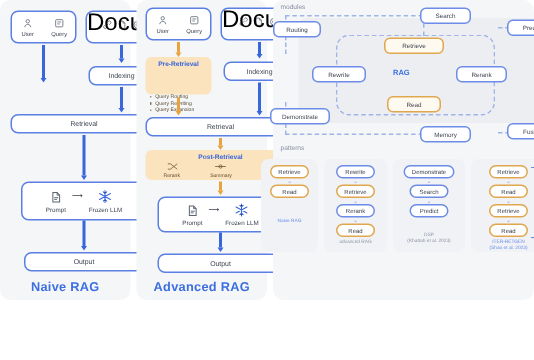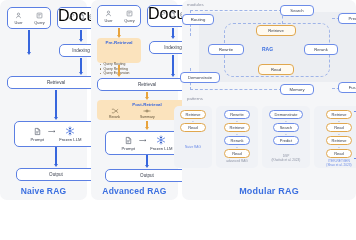--- a/index.html
+++ b/index.html
@@ -395,16 +395,15 @@
         <div class="pnode amber">Read</div>
         <div class="pconn">⌄</div>
         <div class="pnode amber">Retrieve</div>
         <div class="pconn">⌄</div>
         <div class="pnode amber">Read</div>
         <div class="pcap blue" style="white-space:pre-line;">ITER-RETGEN
 (Shao et al. 2023)</div>
       </div>
       <div class="ploop" style="left:172px;top:111px;width:8px;height:46px;"></div>
     </div>
-    <div class="panel-title">Modular RAG</div>
   </div>
 
 </div>
 
 </body></html>

